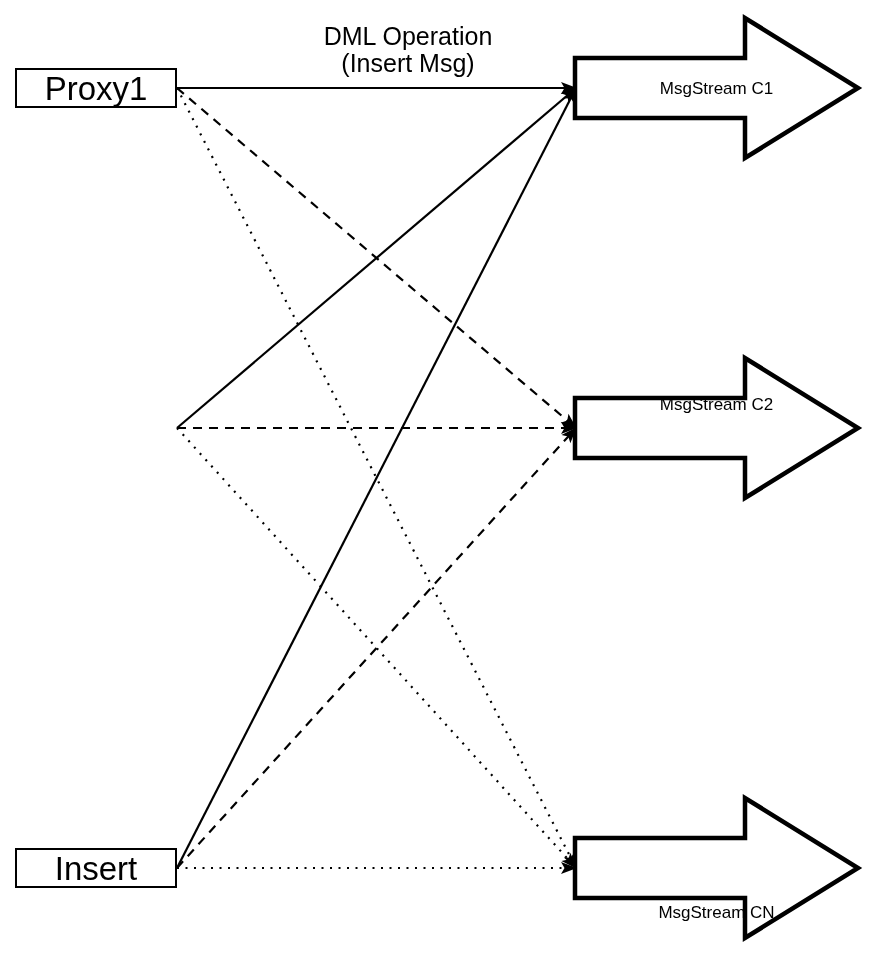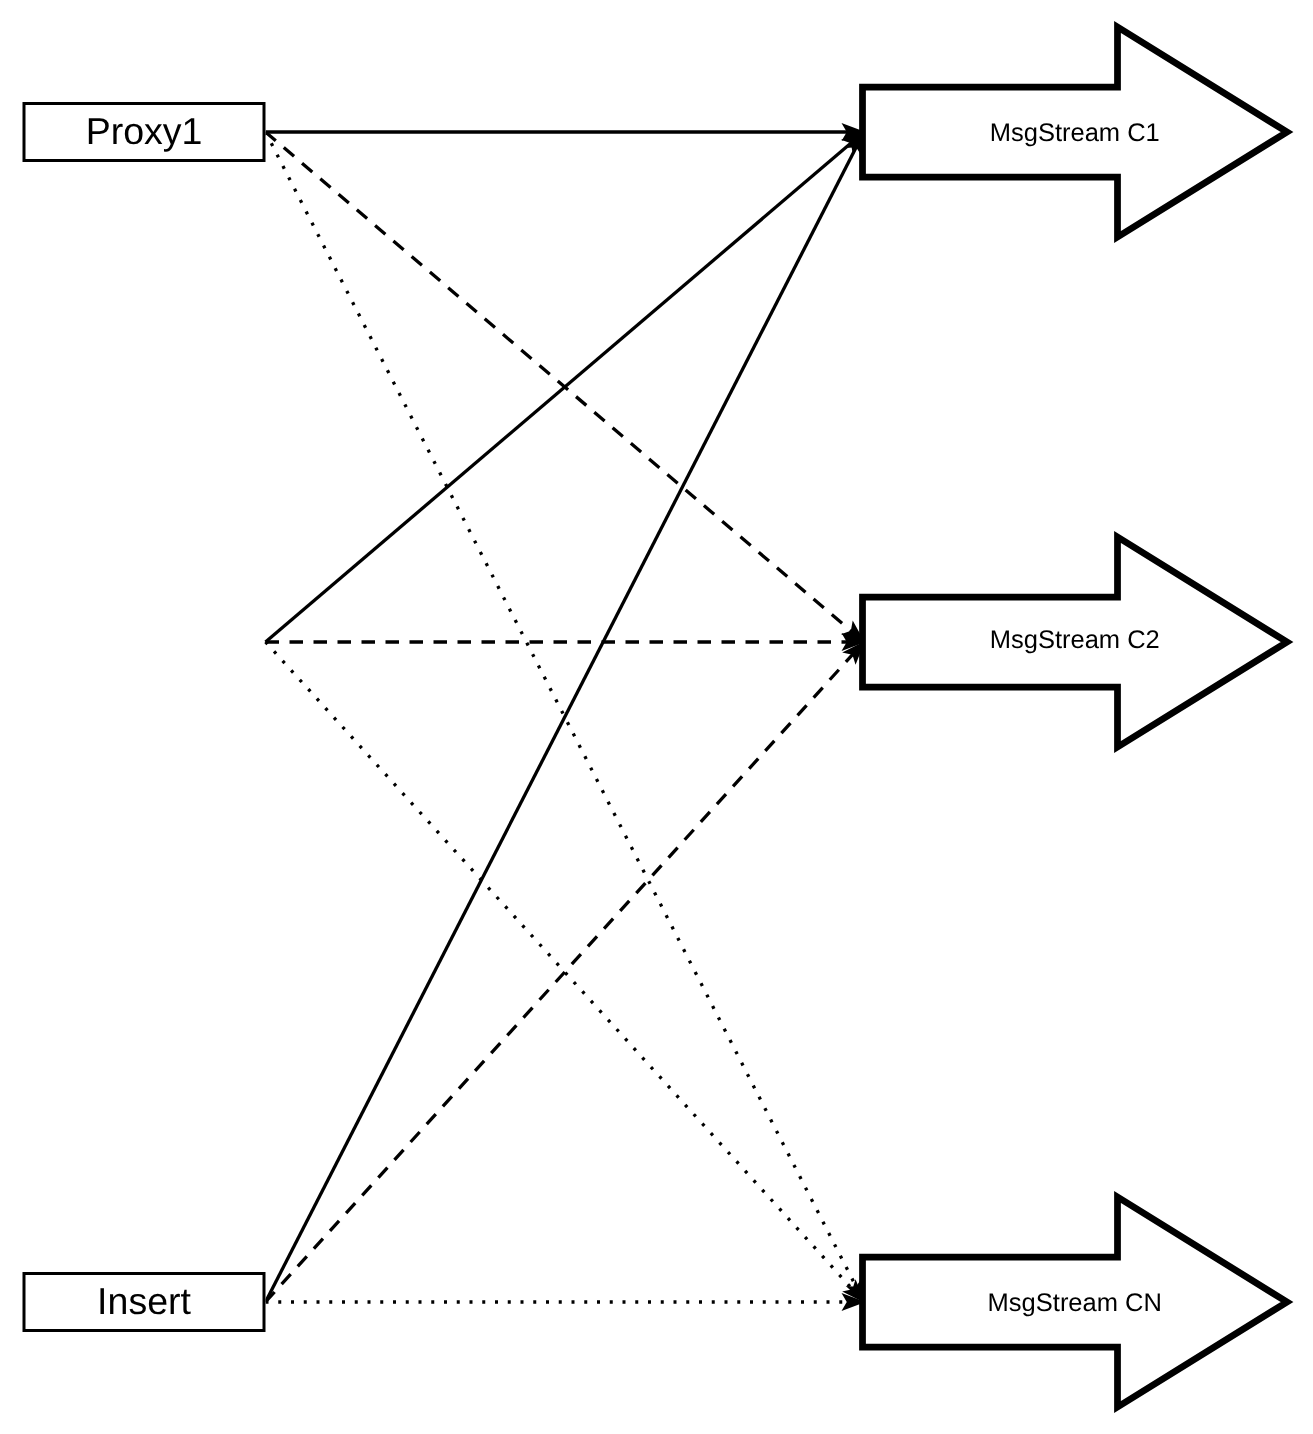--- a/index.html
+++ b/index.html
@@ -38,21 +38,21 @@
     position: absolute;
     left: 15px;
     width: 162px;
     height: 40px;
     box-sizing: border-box;
     border: 2.5px solid #000000;
     background: #ffffff;
     display: flex;
     align-items: center;
     justify-content: center;
-    font-size: 25px;
+    font-size: 33px;
     line-height: 1;
   }
   .stream-label {
     position: absolute;
     left: 575px;
     width: 283px;
     height: 40px;
     display: flex;
     align-items: center;
     justify-content: center;
@@ -95,31 +95,35 @@
         <line x1="177" y1="868" x2="576" y2="868" class="conn dotted" marker-end="url(#arrowhead)"></line>
       </g>
 
     <g>
       <polygon class="block-arrow" points="575,58 745,58 745,18 858,88 745,158 745,118 575,118"></polygon>
       <polygon class="block-arrow" points="575,398 745,398 745,358 858,428 745,498 745,458 575,458"></polygon>
       <polygon class="block-arrow" points="575,838 745,838 745,798 858,868 745,938 745,898 575,898"></polygon>
     </g>
   </svg>
 
+  <div class="dml-label">
+    <span>DML Operation</span>
+    <span>(Insert Msg)</span>
+  </div>
 
   <div class="proxy-box" style="top:68px">
     <span>Proxy1</span>
   </div>
   <div class="proxy-box" style="top:848px">
     <span>Insert</span>
   </div>
 
   <div class="stream-label" style="top:68px">
     <span>MsgStream C1</span>
   </div>
-  <div class="stream-label" style="top:406px">
+  <div class="stream-label" style="top:384px">
     <span>MsgStream C2</span>
   </div>
-  <div class="stream-label" style="top:848px">
+  <div class="stream-label" style="top:892px">
     <span>MsgStream CN</span>
   </div>
 
 </div>
 
 </body></html>

